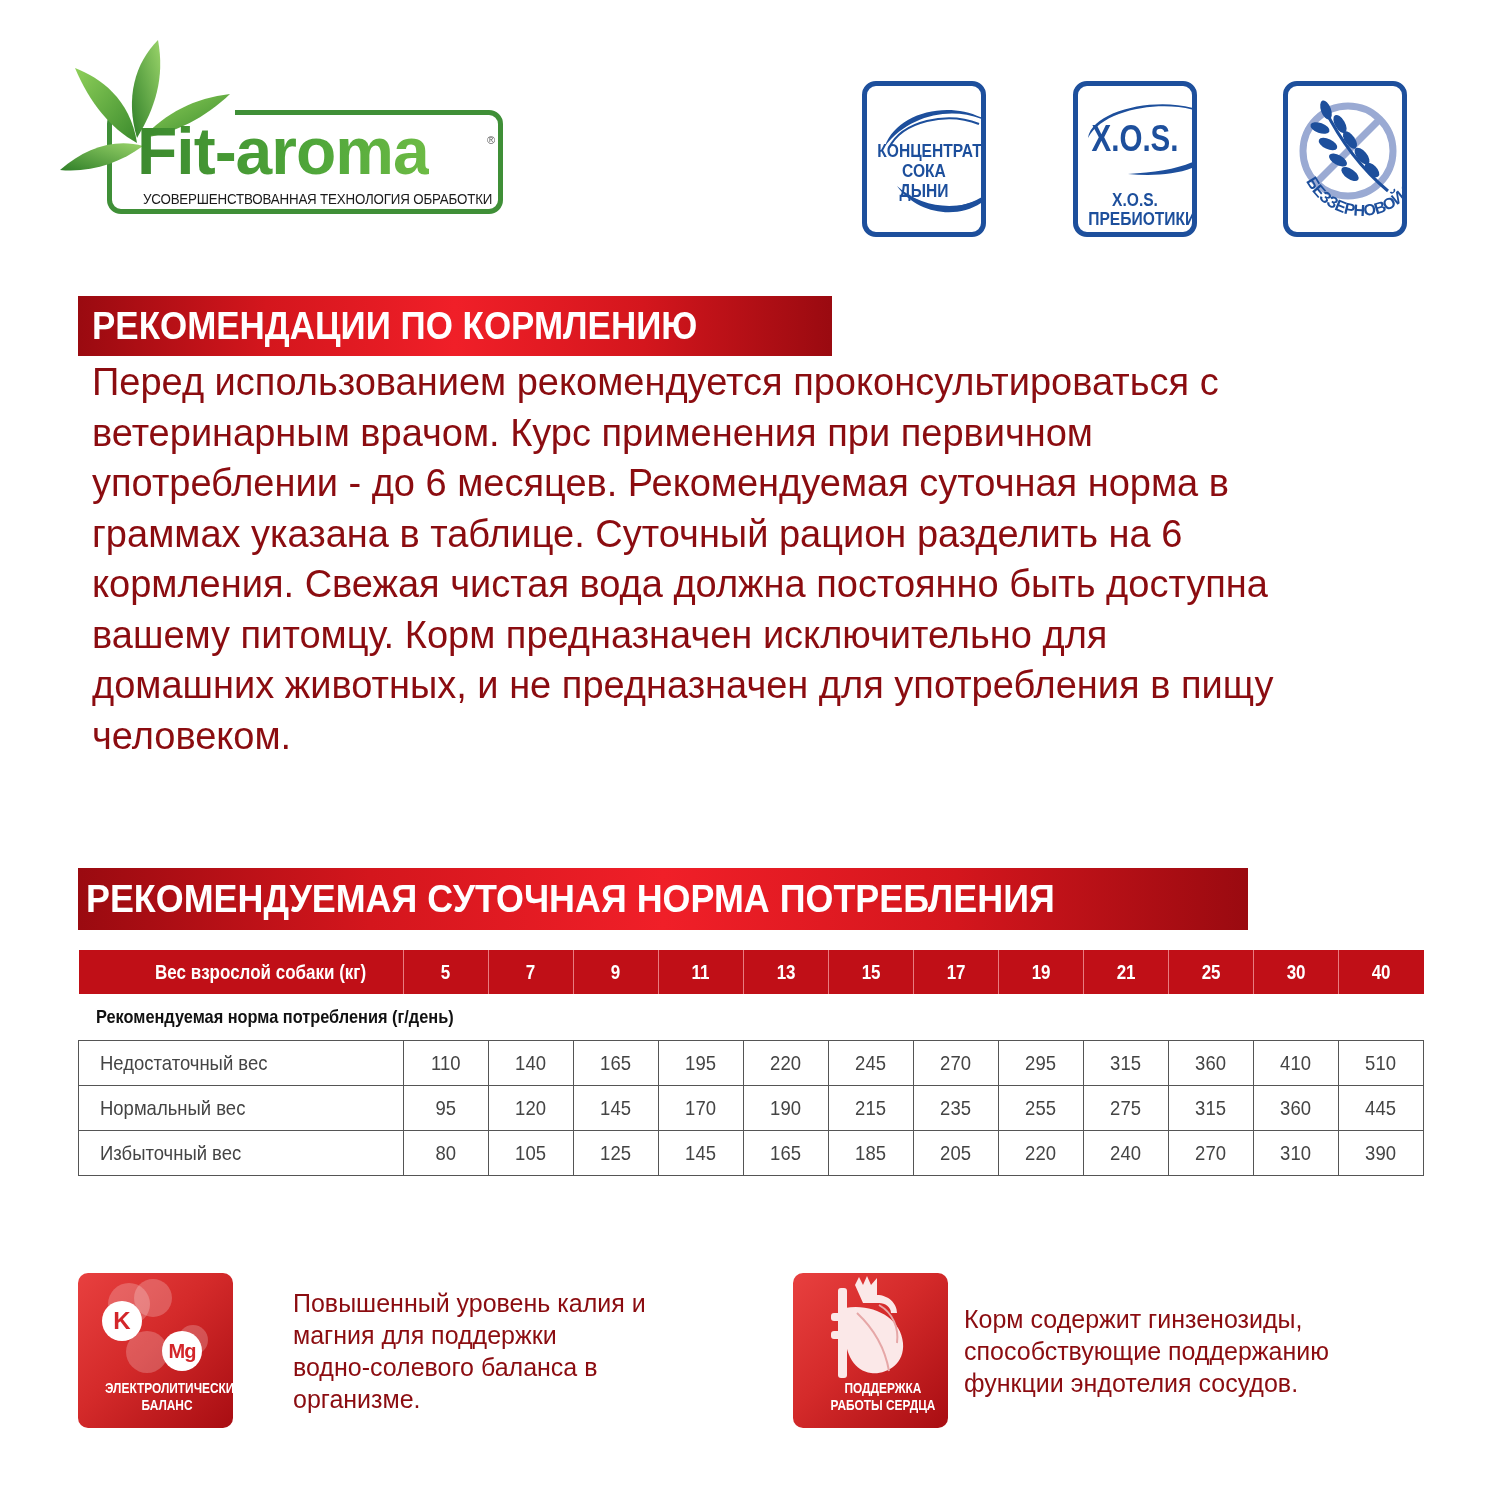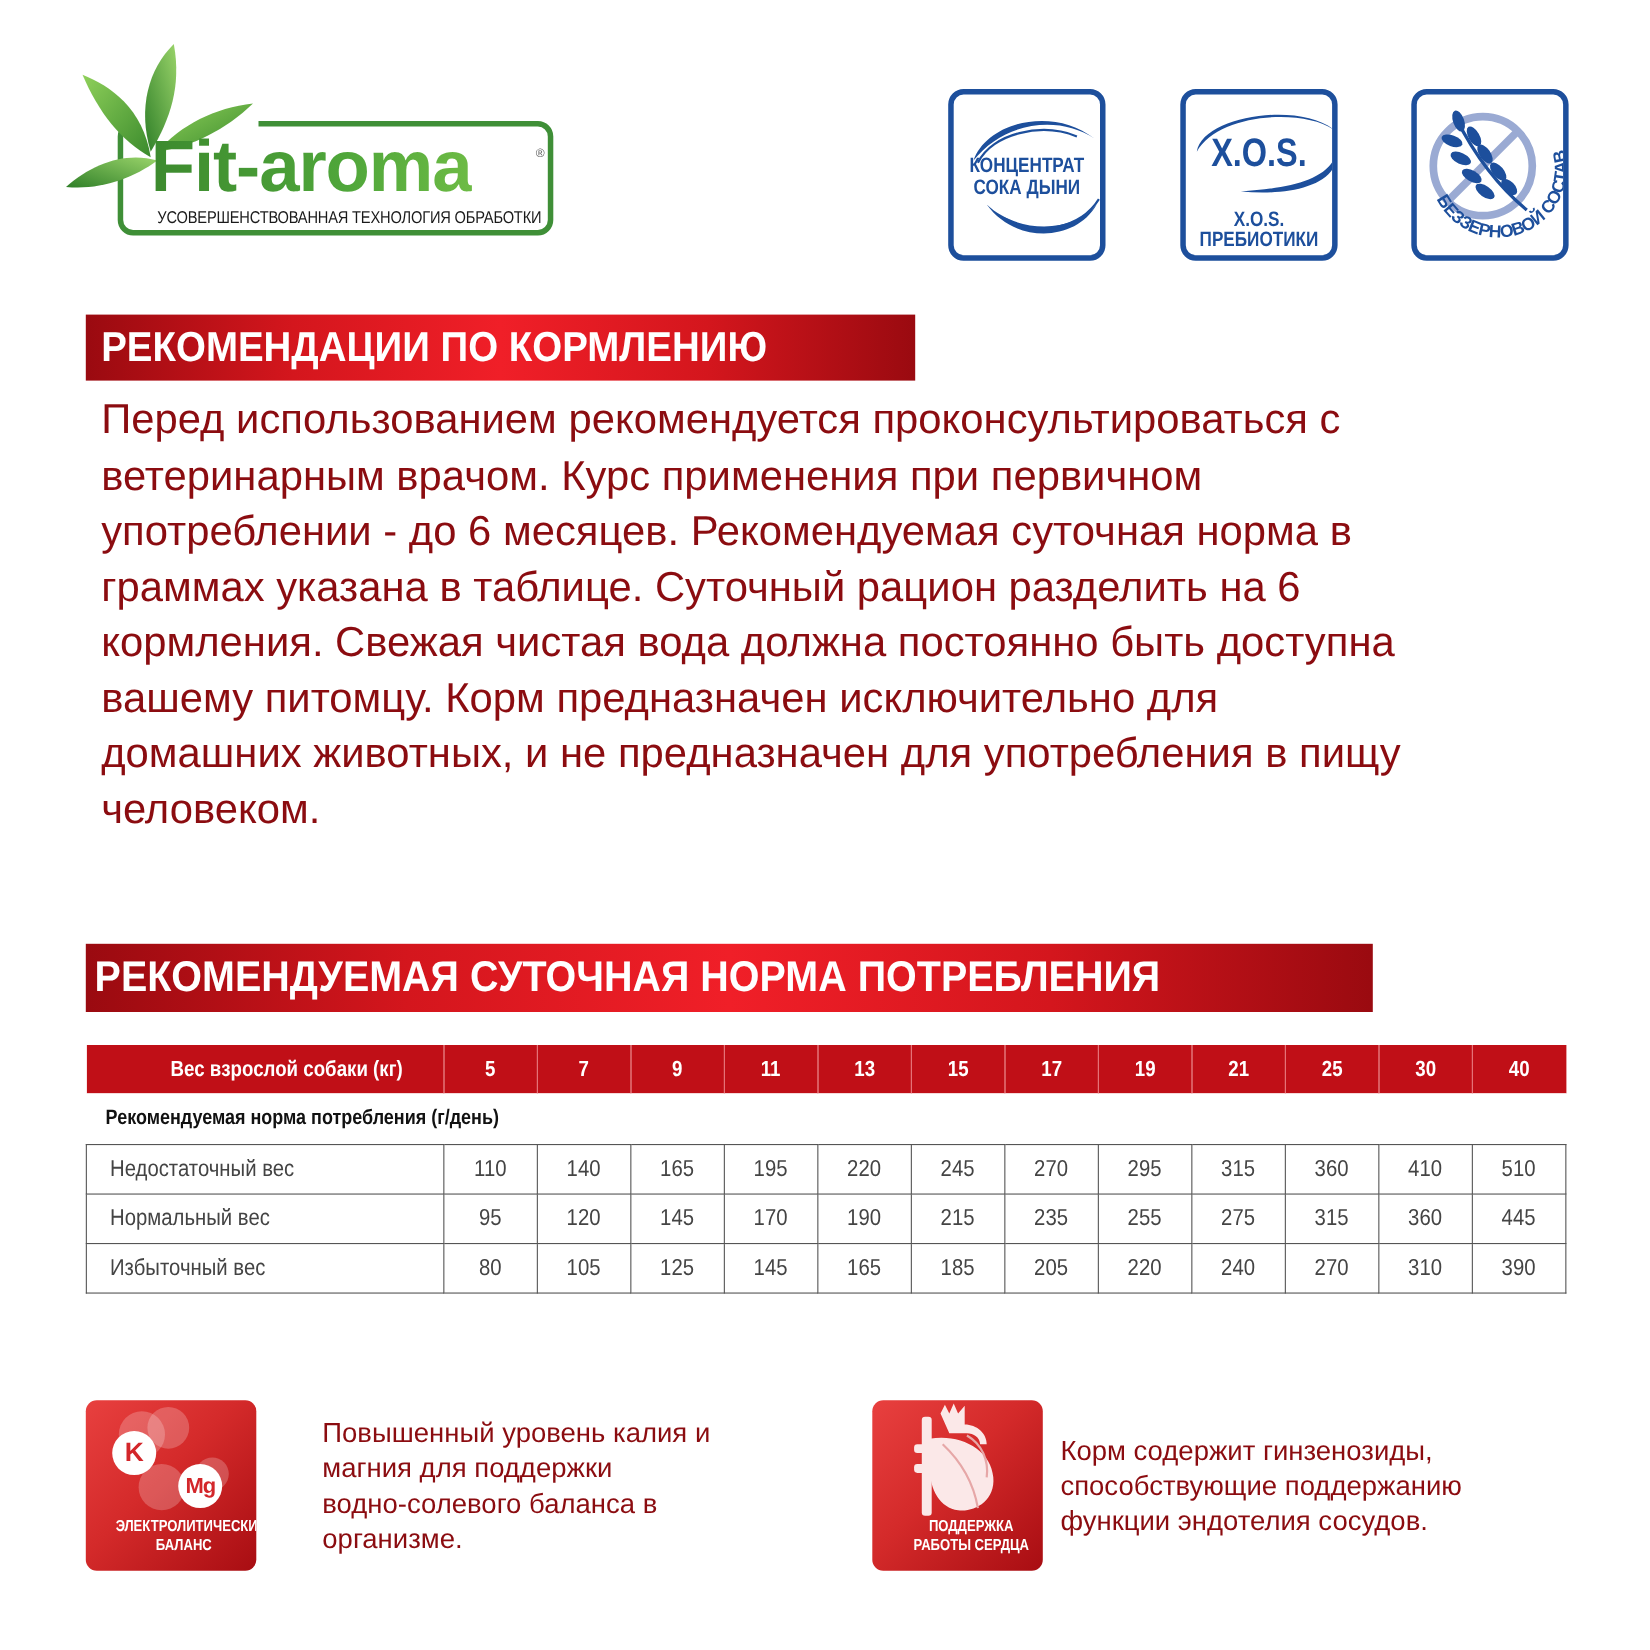--- a/index.html
+++ b/index.html
@@ -25,21 +25,21 @@
   }
   .logo .reg { position: absolute; left: 432px; top: 96px; font-size: 11px; color: #555; }
   .logo .tagline {
     position: absolute; left: 88px; top: 152px; width: 350px;
     font-family: "Liberation Sans", sans-serif; font-size: 15.5px; color: #1a1a1a;
     transform: scaleX(0.86); transform-origin: left top; white-space: nowrap; letter-spacing: -0.2px;
   }
 
   
   .badge {
-    position: absolute; top: 81px; width: 143px; height: 156px;
+    position: absolute; top: 81px; width: 124px; height: 156px;
     border: 5px solid #1d4f9c; border-radius: 14px; background: #fff; overflow: hidden;
     color: #1d4f9c;
   }
   .badge.b1 { left: 862px; }
   .badge.b2 { left: 1073px; }
   .badge.b3 { left: 1283px; }
   .badge svg { position: absolute; left: 0; top: 0; }
   .badge .t {
     position: absolute; width: 100%; text-align: center; font-weight: bold;
     font-family: "Liberation Sans", sans-serif; color: #1d4f9c; line-height: 1.05;
@@ -47,21 +47,21 @@
   .b1 .t { top: 55px; font-size: 19px; transform: scaleX(0.82); }
   .b2 .xos-big { top: 34px; font-size: 36px; transform: scaleX(0.82); }
   .b2 .xos-small { top: 104px; font-size: 19px; transform: scaleX(0.82); line-height: 1.0; }
 
   
   .section-banner {
     position: absolute; height: 60px;
     background: linear-gradient(90deg, #9a0a10 0%, #d4161d 25%, #f01f28 50%, #d4161d 75%, #9a0a10 100%);
     color: #fff; font-weight: bold;
     font-family: "Liberation Sans", sans-serif;
-    display: flex; align-items: center; white-space: nowrap;
+    display: flex; align-items: center; white-space: nowrap; margin-top: 10px;
   }
   .section-banner.s1 { left: 78px; top: 286px; width: 754px; padding-left: 14px; font-size: 38px; }
   .section-banner.s2 { left: 78px; top: 858px; width: 1170px; padding-left: 8px; font-size: 39px; height: 62px; }
   .section-banner span { display: inline-block; transform-origin: left center; }
   .s1 span { transform: scaleX(0.92); }
   .s2 span { transform: scaleX(0.92); }
 
   
   .intro {
     position: absolute; left: 92px; top: 357px; width: 1360px;

